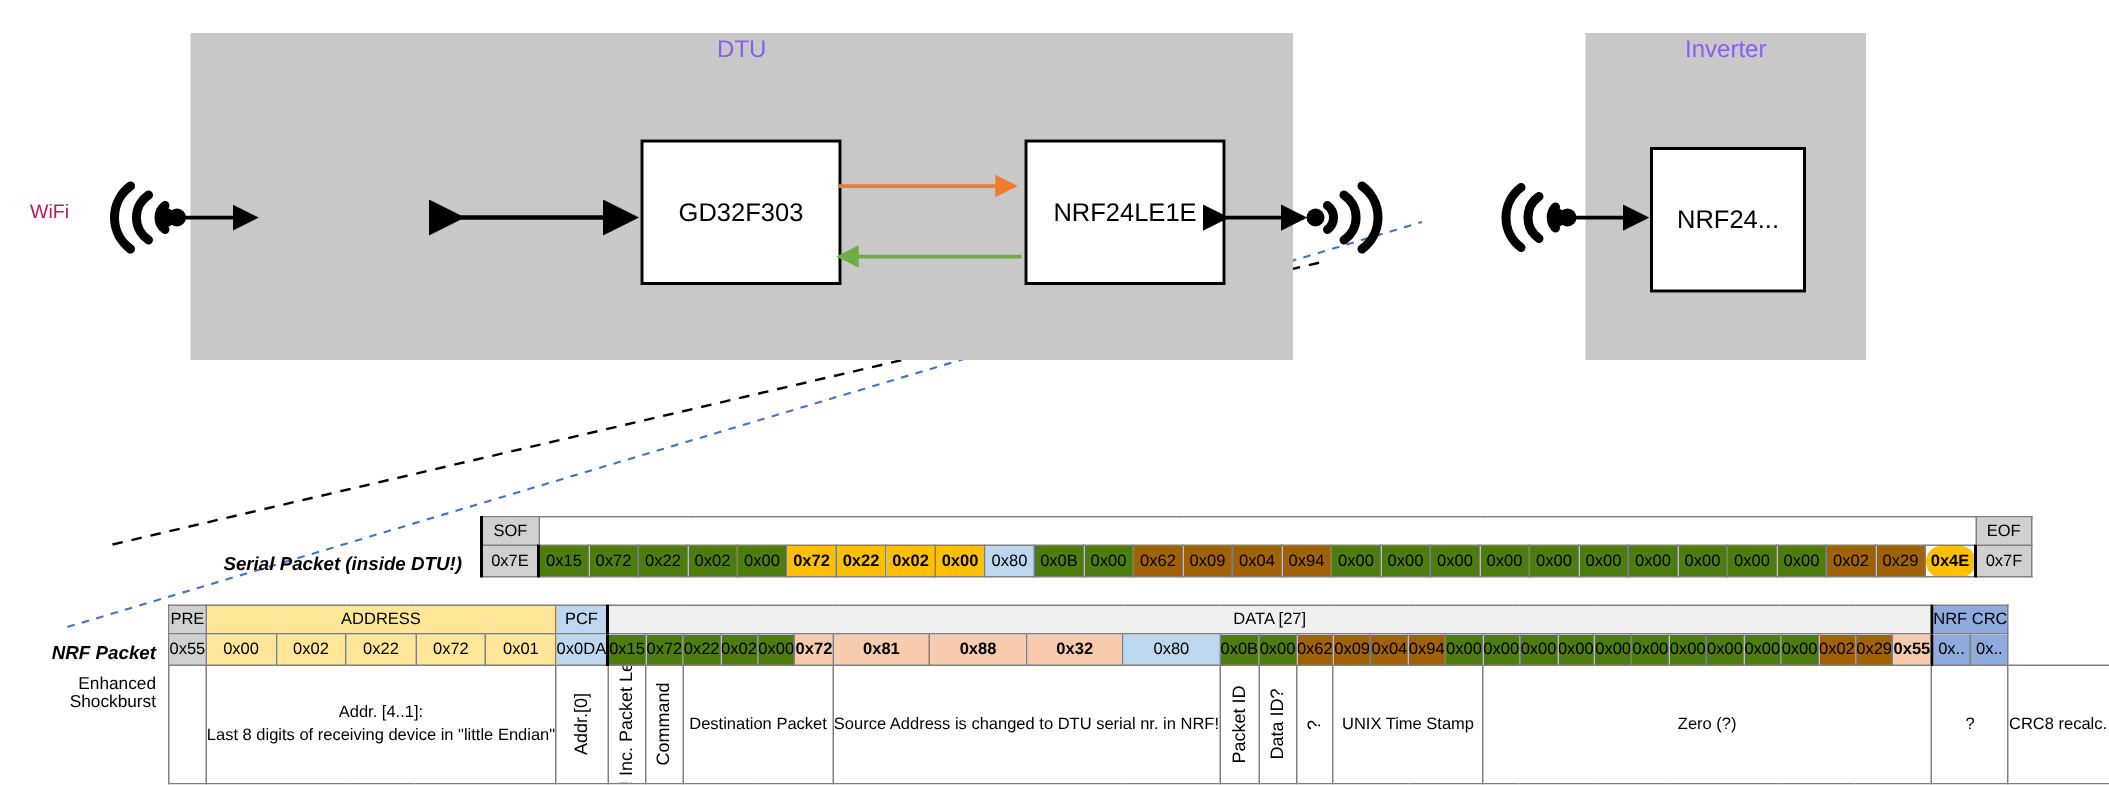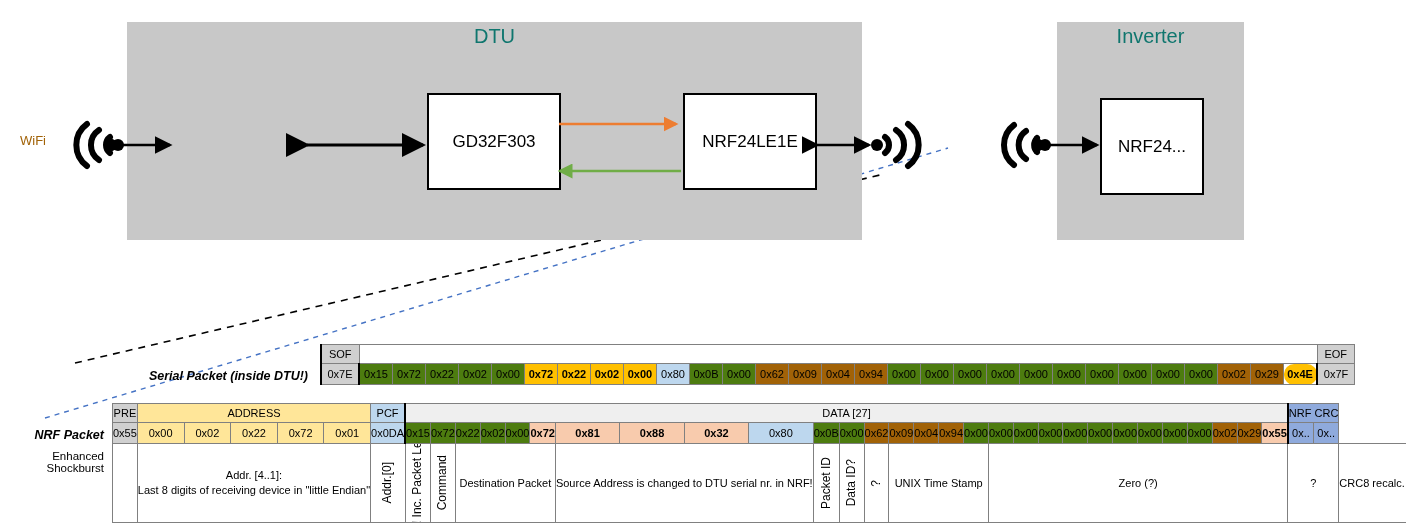--- a/index.html
+++ b/index.html
@@ -4,28 +4,28 @@
 <style>
   html,body{margin:0;padding:0;}
   body{
     width:1406px;height:523px;position:relative;background:#ffffff;
     font-family:"Liberation Sans",sans-serif;color:#000;overflow:hidden;
   }
   
   #diagram{position:absolute;left:0;top:0;width:1406px;height:340px;}
   .enclosure{position:absolute;background:#c8c8c8;}
   .enclosure-title{
-    position:absolute;width:100%;text-align:center;font-size:20px;color:#0f766e;
+    position:absolute;width:100%;text-align:center;font-size:16px;color:#8b5cf6;
   }
   .chip{
     position:absolute;background:#ffffff;border:2.5px solid #000;
     display:flex;align-items:center;justify-content:center;
     font-size:17px;color:#000;text-align:center;
   }
-  .wifi-label{position:absolute;font-size:13px;color:#a16207;}
+  .wifi-label{position:absolute;font-size:13px;color:#be185d;}
   .arrow-svg{position:absolute;left:0;top:0;overflow:visible;}
   
   #packets{position:absolute;left:0;top:340px;width:1406px;height:183px;}
   .rowlabel{
     position:absolute;font-size:12.5px;font-style:italic;font-weight:bold;
     text-align:right;color:#000;
   }
   .rowlabel.plain{font-style:normal;font-weight:normal;font-size:11.5px;}
   table.pkt{
     border-collapse:collapse;position:absolute;table-layout:fixed;

